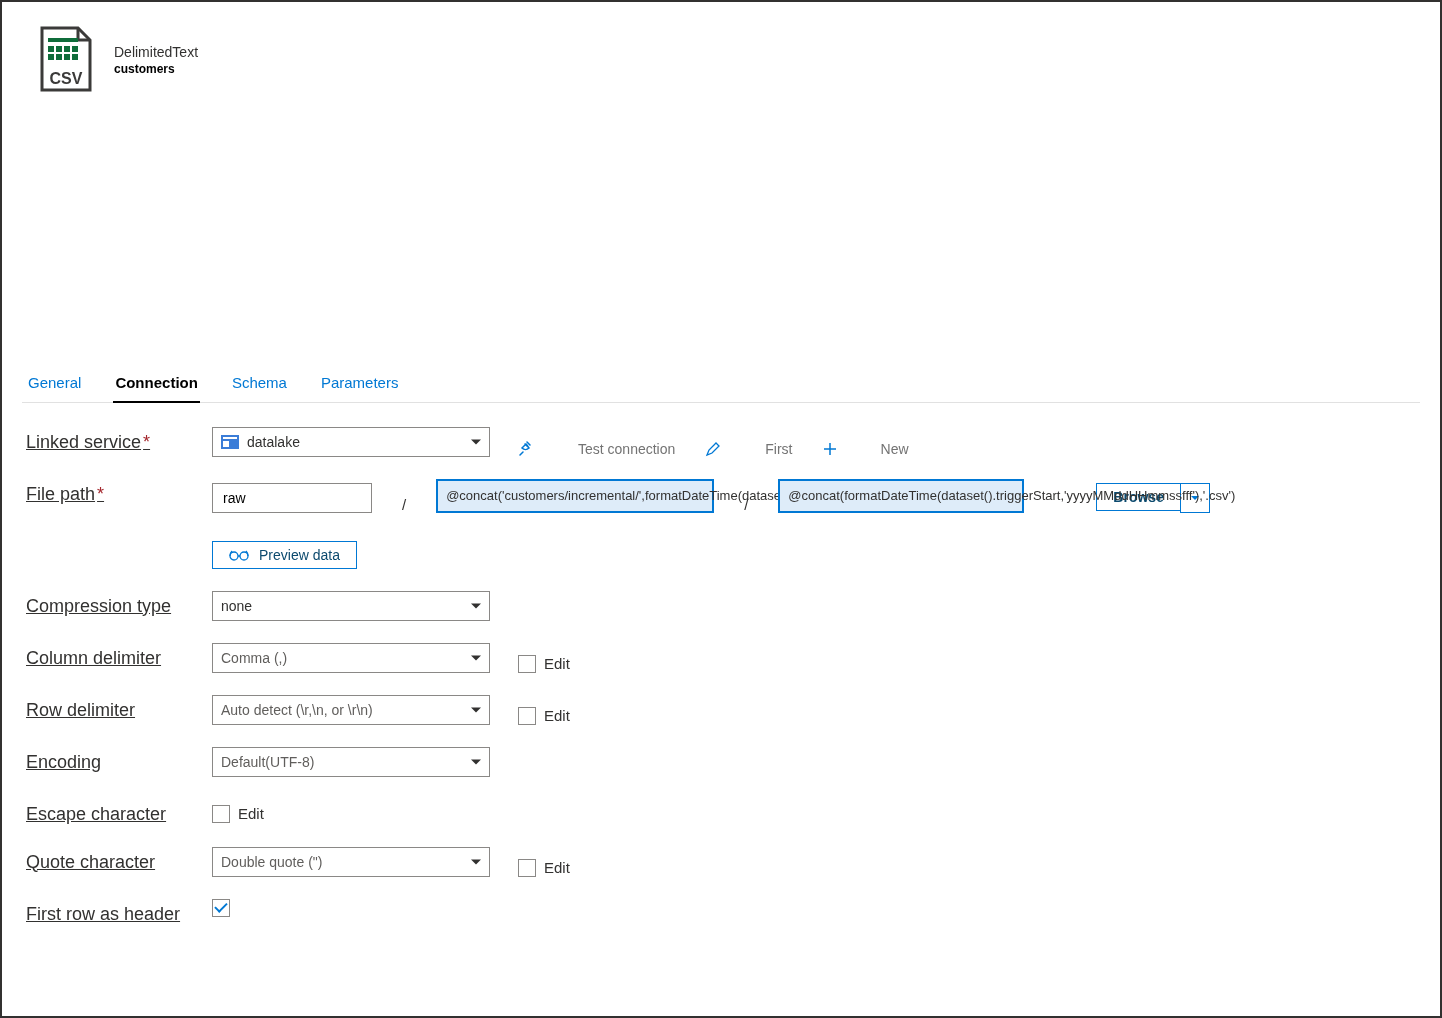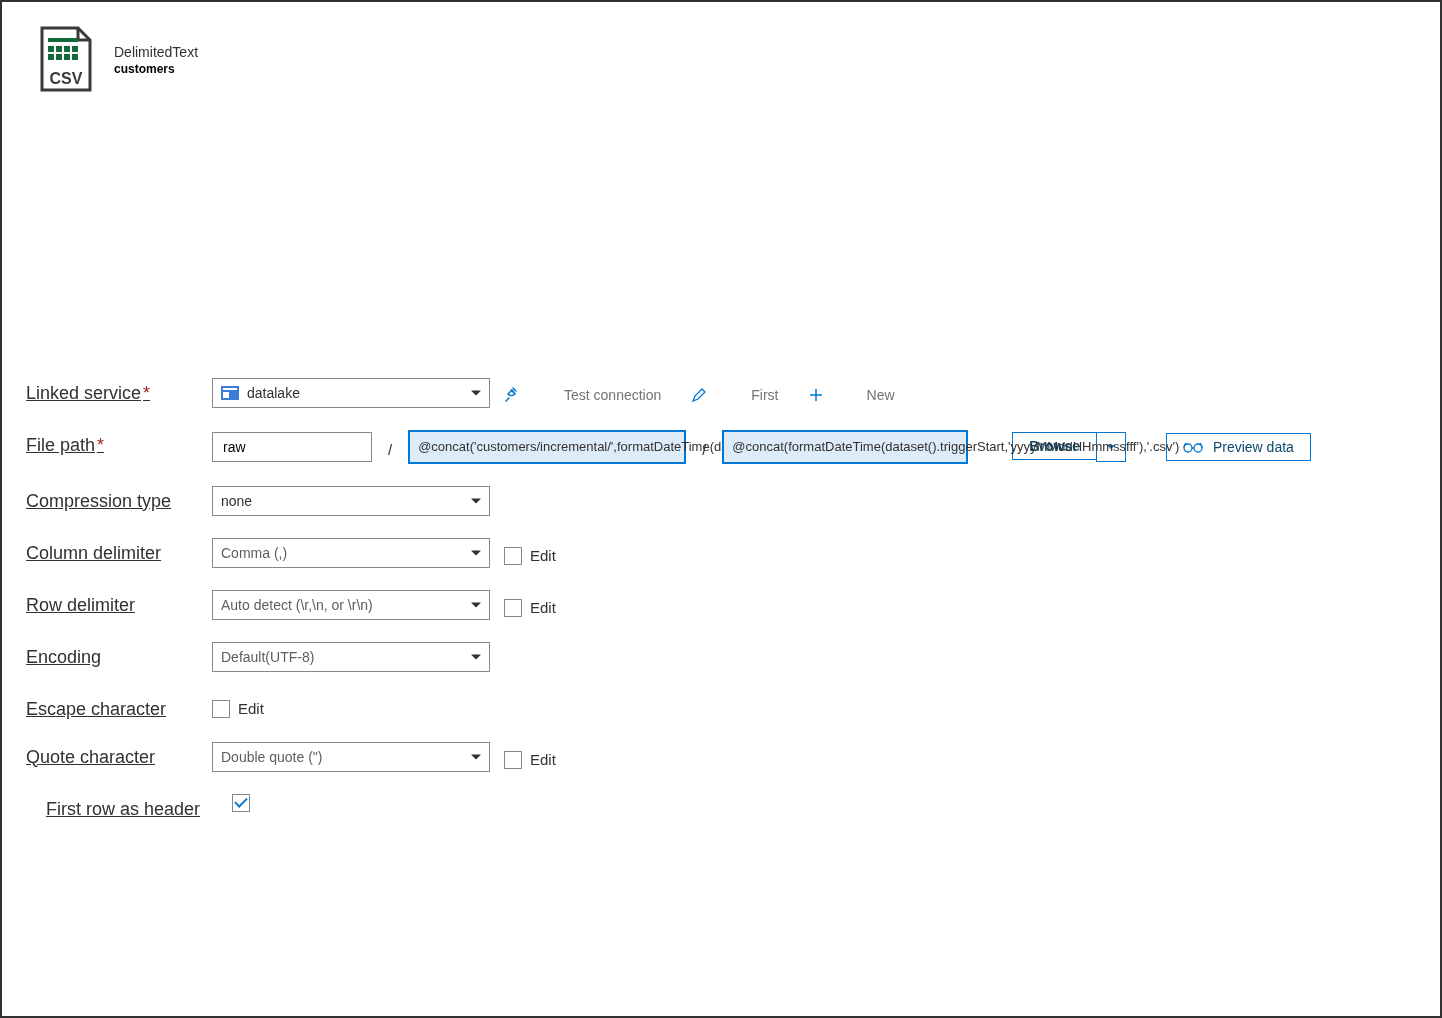--- a/index.html
+++ b/index.html
@@ -8,24 +8,24 @@
   .header { display: flex; align-items: center; gap: 20px; padding: 8px 8px 0 16px; }
   .csv-icon { width: 56px; height: 68px; flex: 0 0 auto; }
   .header-text .type-label { font-size: 14px; color: #323130; }
   .header-text .name-label { font-size: 12px; font-weight: 700; color: #000; margin-top: 2px; }
   .spacer { height: 260px; }
   .tabs { display: flex; gap: 30px; border-bottom: 1px solid #e1e1e1; padding: 0 4px; margin-top: 12px; }
   .tab { padding: 8px 2px 10px 2px; cursor: pointer; color: #0078d4; font-size: 15px; }
   .tab.active { color: #000; font-weight: 600; border-bottom: 2px solid #000; margin-bottom: -1px; }
   .form { padding: 24px 4px 0 4px; }
   .row { display: flex; align-items: flex-start; margin-bottom: 22px; }
-  .row.tight { margin-bottom: 14px; margin-left: 20px; }
+  .row.tight { margin-bottom: 14px; }
   .label-col { width: 186px; flex: 0 0 186px; padding-top: 5px; font-size: 18px; color: #323130; text-decoration: underline; }
   .req { color: #a4262c; margin-left: 2px; }
-  .ctrl-col { display: flex; align-items: center; gap: 14px; flex-wrap: wrap; }
+  .ctrl-col { display: flex; align-items: flex-end; gap: 28px; flex-wrap: wrap; }
   .select, .input, .expr {
     border: 1px solid #8a8886; background: #fff; height: 30px; padding: 0 28px 0 8px;
     font-size: 14px; color: #323130; position: relative; display: flex; align-items: center;
   }
   .select { width: 278px; cursor: pointer; }
   .select.small-icon { padding-left: 34px; }
   .select .val { color: #605e5c; }
   .select .val.strong { color: #323130; }
   .caret {
     position: absolute; right: 8px; top: 50%; transform: translateY(-50%);
@@ -95,20 +95,26 @@
       <text x="28" y="58" text-anchor="middle" font-family="Segoe UI, Arial" font-size="16" font-weight="700" fill="#3b3a39">CSV</text>
     </svg>
     <div class="header-text">
       <div class="type-label">DelimitedText</div>
       <div class="name-label">customers</div>
     </div>
   </div>
 
   <div class="spacer"></div>
 
+  <div class="tabs">
+    <div class="tab">General</div>
+    <div class="tab active">Connection</div>
+    <div class="tab">Schema</div>
+    <div class="tab">Parameters</div>
+  </div>
 
   <div class="form">
 
     <div class="row">
       <div class="label-col">
         <span>Linked service</span><span class="req">*</span>
       </div>
       <div class="ctrl-col">
         <div class="select small-icon">
           <svg class="mini-icon svc-icon" viewBox="0 0 18 14">

